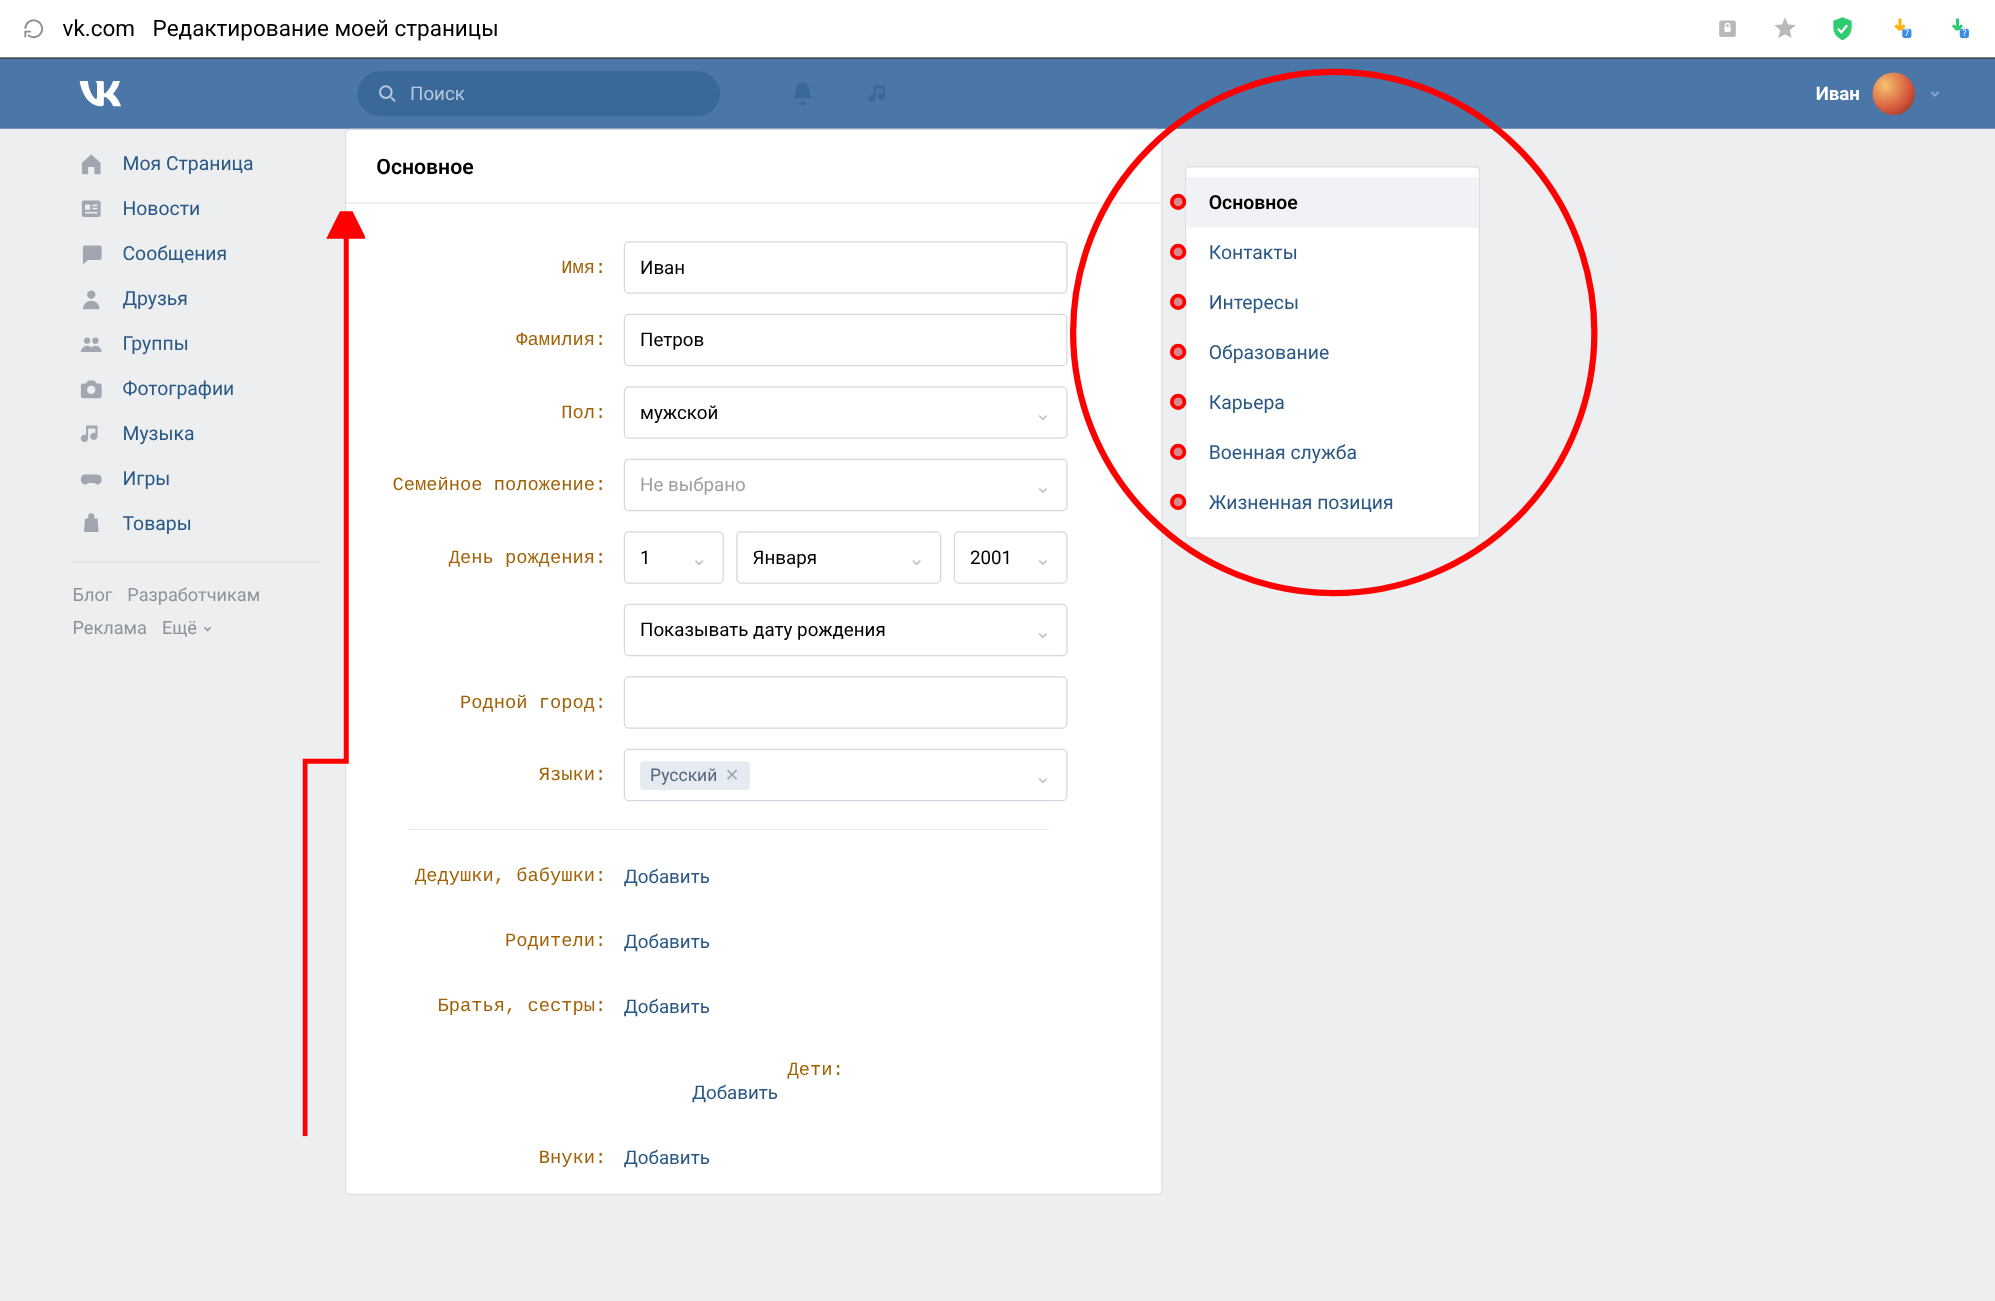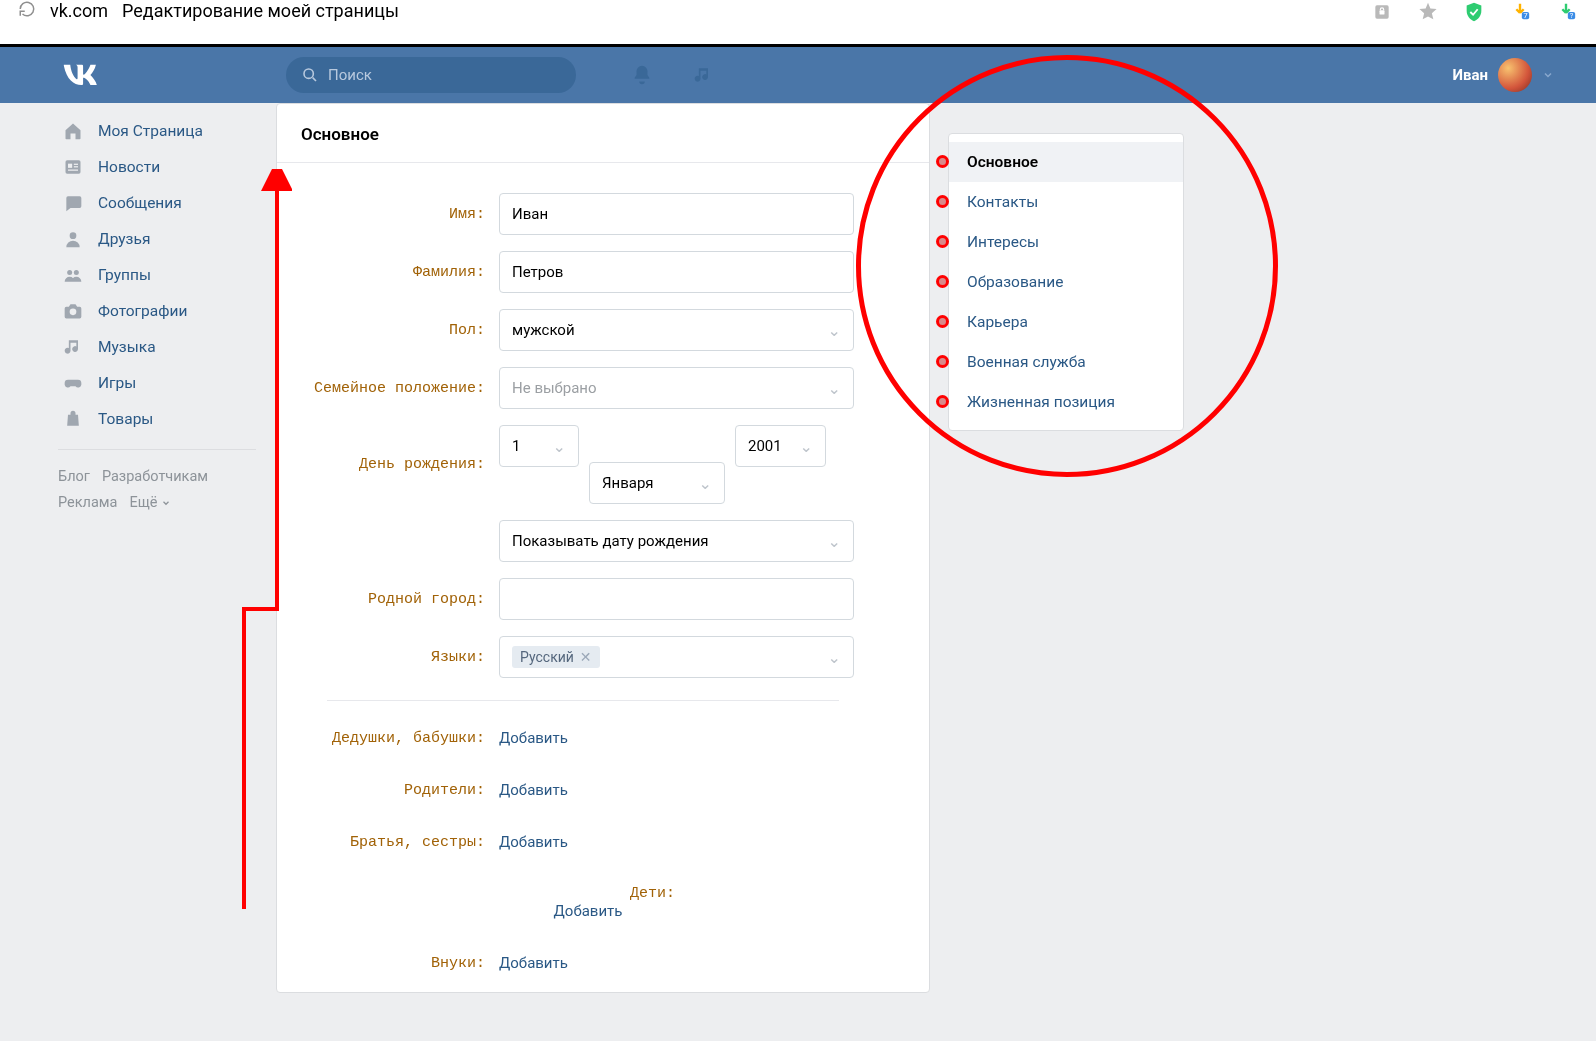--- a/index.html
+++ b/index.html
@@ -1,19 +1,19 @@
 <!DOCTYPE html>
 <html><head>
 <meta charset="utf-8">
 <style>
 * { margin:0; padding:0; box-sizing:border-box; font-family:-apple-system,BlinkMacSystemFont,"Segoe UI",Roboto,Arial,sans-serif; }
 body { background:#edeef0; font-size:15px; color:#000; }
 
 
-.browser-bar { height:47px; background:#fff; border-bottom:3px solid #000000; display:flex; align-items:flex-start; padding:0 18px; gap:14px; }
+.browser-bar { height:47px; background:#fff; border-bottom:1px solid #000000; display:flex; align-items:center; padding:0 18px; gap:14px; }
 .browser-bar .reload { width:18px; height:18px; color:#8f8f8f; }
 .browser-bar .url-host { color:#000; font-size:18px; }
 .browser-bar .url-title { color:#000; font-size:18px; }
 .browser-bar .spacer { flex:1; }
 .browser-bar .ext-icon { width:24px; height:24px; display:inline-flex; align-items:center; justify-content:center; margin-left:8px; }
 
 
 .vk-header { height:56px; background:#4a76a8; display:flex; align-items:center; padding:0 22px; }
 .vk-logo { width:44px; height:30px; margin-left:40px; margin-right:180px; }
 .vk-search { background:#3a6898; border-radius:20px; height:36px; width:290px; display:flex; align-items:center; padding:0 16px; color:#b8c9de; gap:10px; }
@@ -41,21 +41,21 @@
 .form-area { padding:30px 50px 10px 20px; }
 .form-row { display:flex; align-items:center; margin-bottom:16px; }
 .form-label { width:202px; text-align:right; color:#a16207; font-size:15px; padding-right:14px;font-family:Liberation Mono, monospace; }
 .text-input, .sel { height:42px; border:1px solid #d3d9de; border-radius:4px; background:#fff; padding:0 12px; font-size:15px; color:#000; outline:none; }
 .text-input { width:355px; }
 .sel { width:355px; display:flex; align-items:center; justify-content:space-between; color:#000; cursor:pointer; }
 .sel.placeholder { color:#9b9fa3; }
 .sel .chev-dn { color:#bfc5cc; font-size:16px; }
 .dob-group { display:flex; gap:10px; }
 .dob-group .sel.day { width:80px; }
-.dob-group .sel.month { width:136px;margin-top:37px; }
+.dob-group .sel.month { width:164px; }
 .dob-group .sel.year { width:91px; }
 .lang-tag { display:inline-flex; align-items:flex-end; background:#e5ebf1; color:#55677d; border-radius:3px; padding:3px 8px; font-size:14px; gap:6px; }
 .lang-tag .x { color:#9ba8b8; }
 .sel.langs { width:355px; justify-content:space-between; }
 .form-divider { border-top:1px solid #e7e8ec; margin:22px 40px 28px 30px; }
 .add-link { color:#2a5885; font-size:15px; cursor:pointer; }
 
 
 .right-tabs { background:#fff; border:1px solid #dbdde0; border-radius:4px; width:236px; align-self:flex-start; margin-top:30px; padding:8px 0; position:relative; z-index:2; }
 .tab-item { height:40px; display:flex; align-items:center; padding:0 18px; font-size:15.5px; color:#2a5885; cursor:pointer; }

